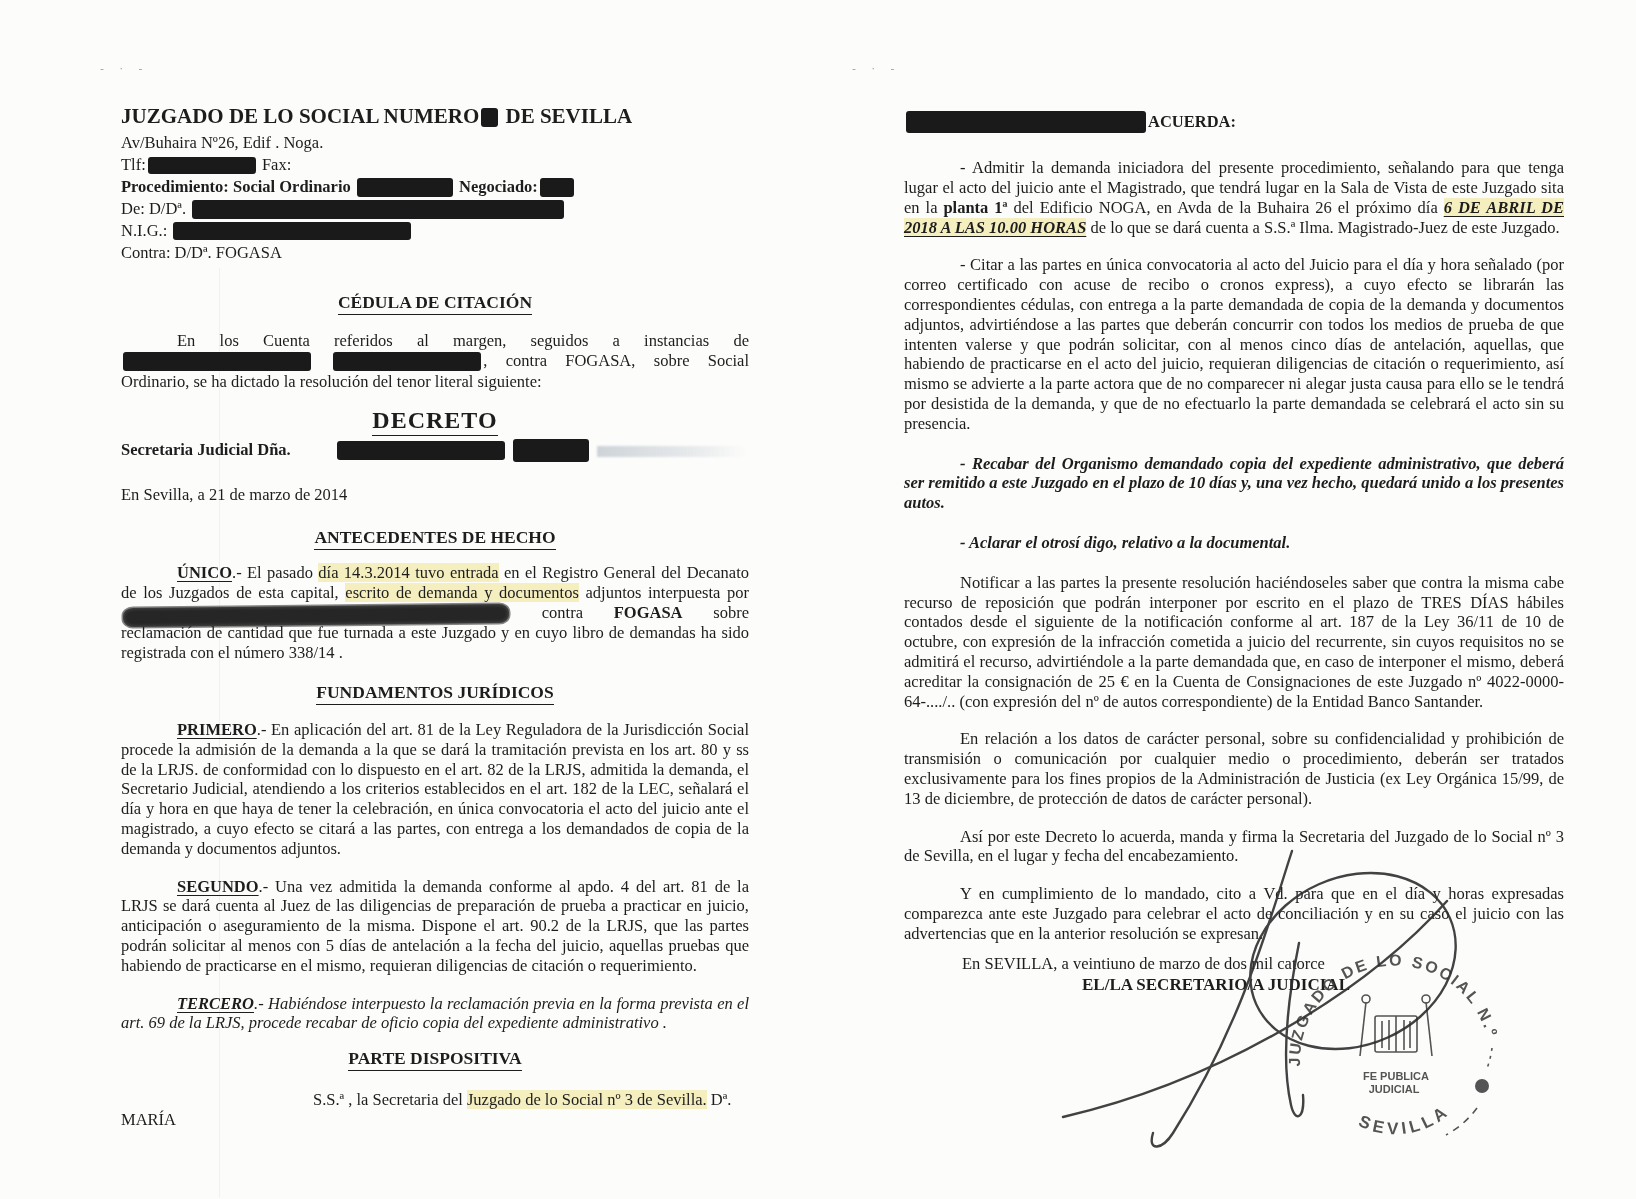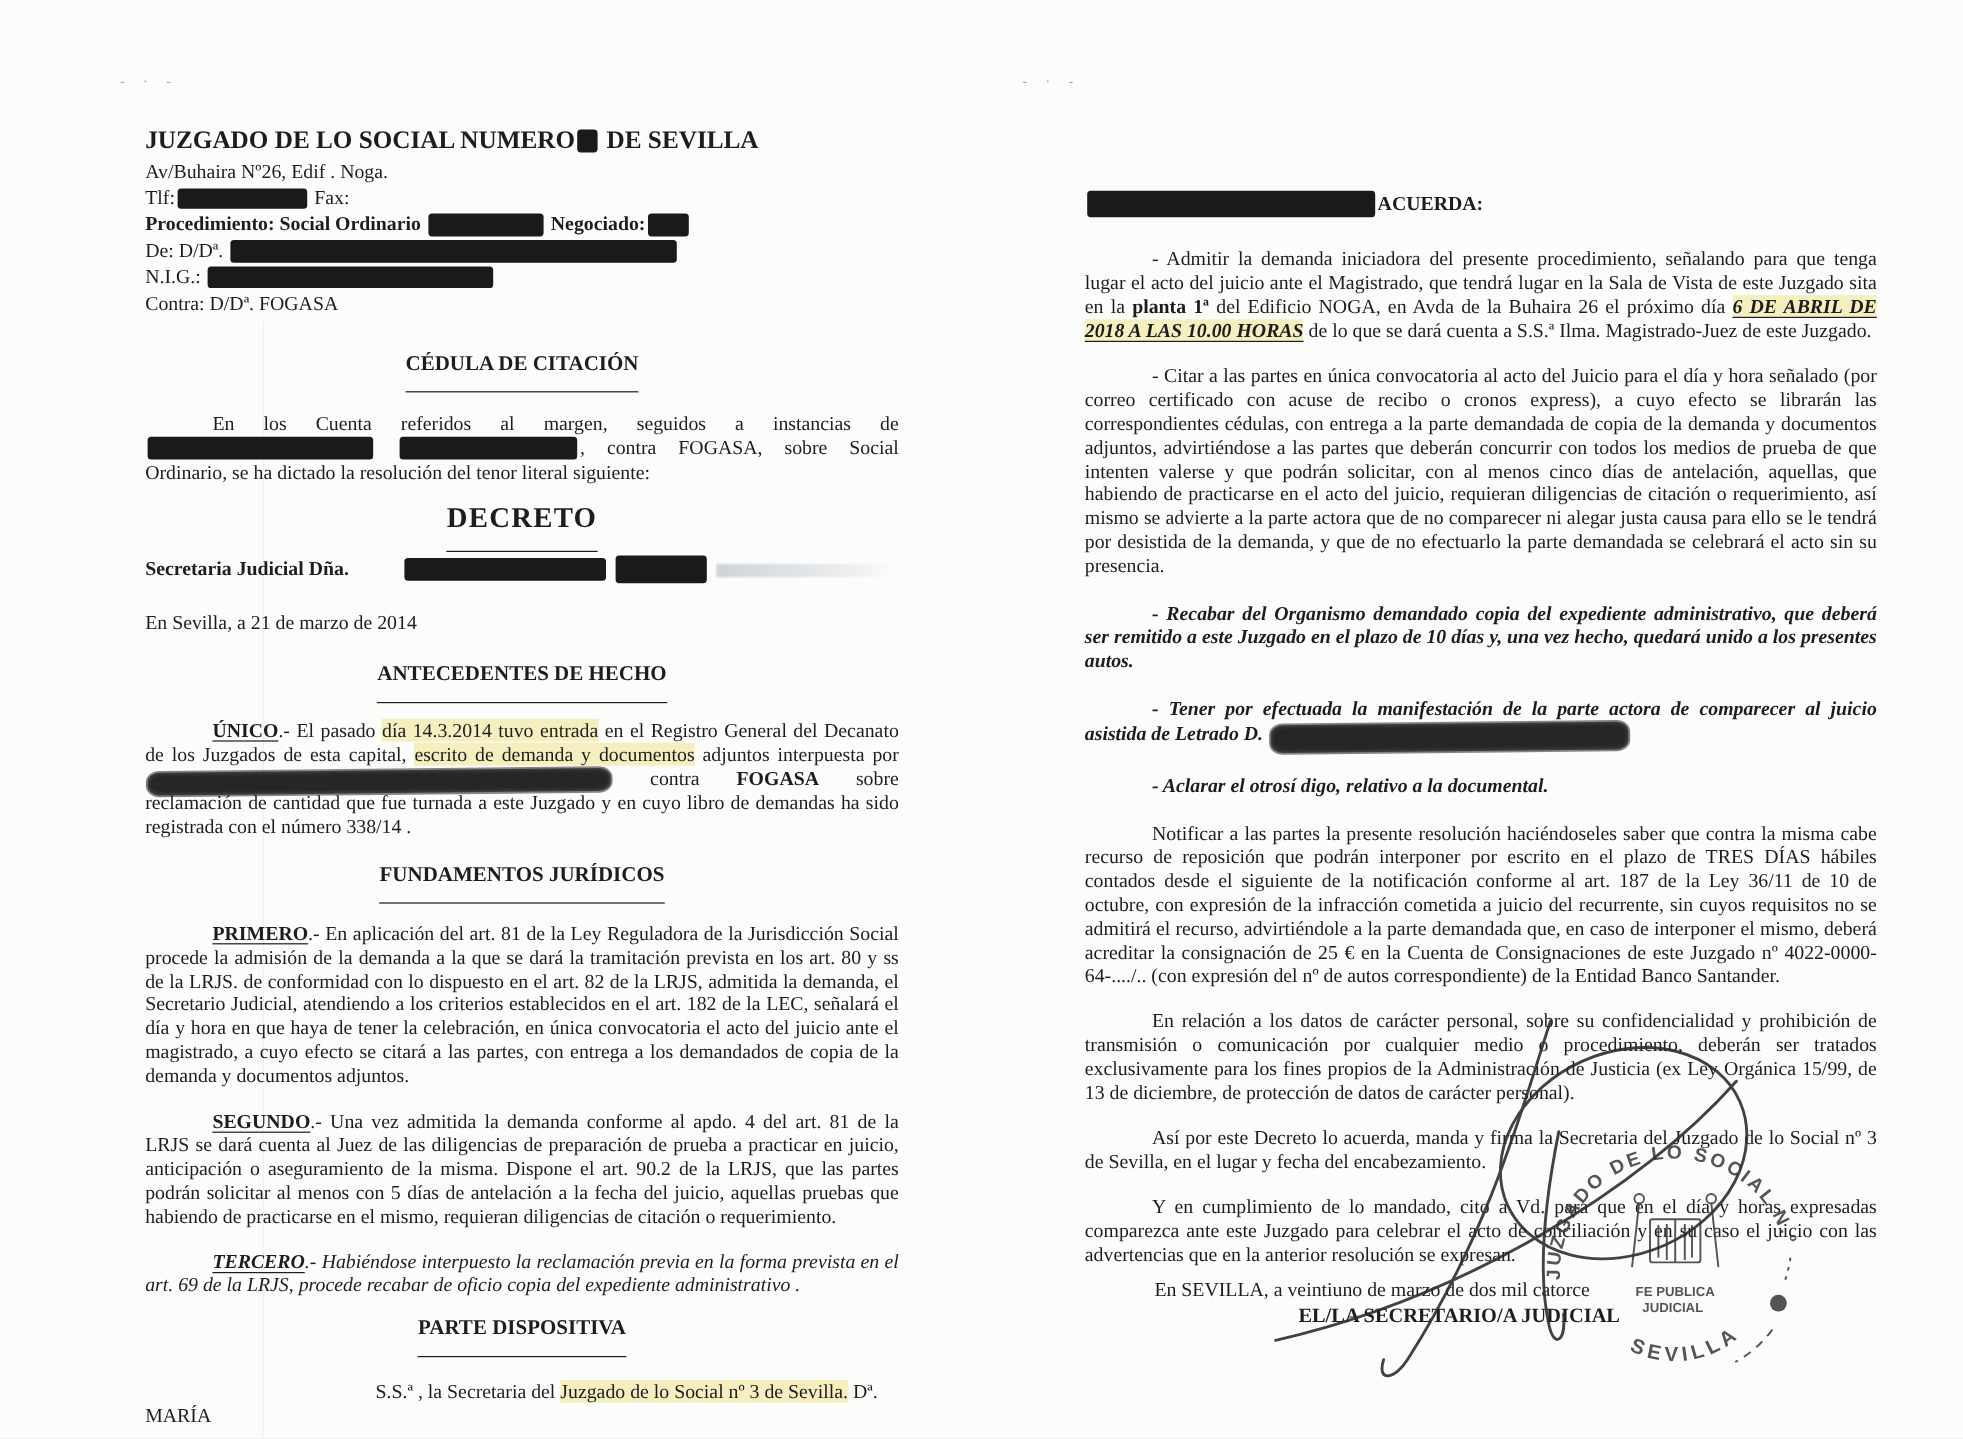--- a/index.html
+++ b/index.html
@@ -13,21 +13,21 @@
   .page-right{left:904px;width:660px;}
 
   p{margin:0 0 18px 0;font-size:16.5px;line-height:19.8px;text-align:justify;}
   .ind{text-indent:56px;}
   .noj{text-align:left;}
 
   .hdrline{font-size:16.5px;line-height:22px;text-align:left;margin:0;}
   .doc-title{font-size:21px;font-weight:700;line-height:26px;margin:0 0 3px 0;text-align:left;}
 
   .hwrap{text-align:center;margin:0 0 16px 0;}
-  .hu{display:inline-block;font-weight:700;border-bottom:1.6px solid #1d1d1d;padding-bottom:13px;}
+  .hu{display:inline-block;font-weight:700;border-bottom:1.6px solid #1d1d1d;padding-bottom:1px;}
   .h-sec{font-size:17.5px;}
   .h-decreto{font-size:24px;letter-spacing:1px;}
 
   .s-b{font-weight:700;}
   .s-i{font-style:italic;}
   .s-u{text-decoration:underline;text-underline-offset:3px;}
   .s-hl{background:rgba(238,224,120,0.45);}
 
   .redact{display:inline-block;background:#1a1a1a;border-radius:3px;vertical-align:middle;margin:0 2px;transform:translateY(-1px);}
   .scribble{background:#262626;border-radius:10px/8px;box-shadow:0 0 0 1.5px rgba(35,35,35,.55), inset 0 0 4px rgba(250,250,250,.25);transform:rotate(-0.6deg) translateY(2px);}
@@ -91,25 +91,24 @@
     <p class="ind"><span class="s-b s-u">SEGUNDO</span><span>.- Una vez admitida la demanda conforme al apdo. 4 del art. 81 de la LRJS se dará cuenta al Juez de las diligencias de preparación de prueba a practicar en juicio, anticipación o aseguramiento de la misma. Dispone el art. 90.2 de la LRJS, que las partes podrán solicitar al menos con 5 días de antelación a la fecha del juicio, aquellas pruebas que habiendo de practicarse en el mismo, requieran diligencias de citación o requerimiento.</span></p>
     <p class="ind" style="margin-bottom:15px;font-style:italic;"><span class="s-b s-u">TERCERO</span><span>.- Habiéndose interpuesto la reclamación previa en la forma prevista en el art. 69 de la LRJS, procede recabar de oficio copia del expediente administrativo .</span></p>
 
     <div class="hwrap" style="margin-bottom:19px;">
       <span class="hu h-sec">PARTE DISPOSITIVA</span>
     </div>
     <p class="ss-line"><span>S.S.ª , la Secretaria del </span><span class="s-hl">Juzgado de lo Social nº 3 de Sevilla.</span><span> Dª. MARÍA</span></p>
   </div>
 
   <div class="page page-right" style="padding-top:112px;">
-    <p class="noj" style="margin-bottom:24px;margin-top:48px;"><span class="redact" style="width: 240px; height: 22px;"></span><span class="s-b">ACUERDA:</span></p>
+    <p class="noj" style="margin-bottom:24px;"><span class="redact" style="width: 240px; height: 22px;"></span><span class="s-b">ACUERDA:</span></p>
     <p class="ind"><span>- Admitir la demanda iniciadora del presente procedimiento, señalando para que tenga lugar el acto del juicio ante el Magistrado, que tendrá lugar en la Sala de Vista  de este Juzgado sita en la </span><span class="s-b">planta 1ª</span><span> del Edificio NOGA, en Avda de la Buhaira  26 el próximo día </span><span class="s-b s-i s-u s-hl">6 DE ABRIL DE 2018 A LAS 10.00 HORAS</span><span>  de lo que se dará cuenta a S.S.ª Ilma. Magistrado-Juez de este Juzgado.</span></p>
     <p class="ind" style="margin-bottom:20px;"><span>- Citar a las partes en única convocatoria al acto del Juicio para el día y hora señalado (por correo certificado con acuse de recibo o cronos express), a cuyo efecto se librarán las correspondientes cédulas, con entrega a la parte demandada de copia de la demanda y documentos adjuntos, advirtiéndose a las partes que deberán concurrir con todos los medios de prueba de que intenten valerse y que podrán solicitar, con al menos cinco días de antelación, aquellas, que habiendo de practicarse en el acto del juicio, requieran diligencias de citación o requerimiento, así mismo se advierte a la parte actora que de no comparecer ni alegar justa causa para ello se le tendrá por desistida de la demanda,  y que de no efectuarlo la parte demandada se celebrará el acto sin su presencia.</span></p>
     <p class="ind" style="margin-bottom:20px;"><span class="s-b s-i">- Recabar del Organismo demandado copia del expediente administrativo, que deberá ser remitido a este Juzgado en el plazo de 10 días y, una vez hecho, quedará unido a los presentes autos.</span></p>
-    <p class="ind" style="margin-bottom:21px;"><span class="s-b s-i">- Tener por efectuada la manifestación de la parte actora  de comparecer al juicio asistida de Letrado D. </span><span class="redact scribble" style="width: 298px; height: 23px;"></span></p>
     <p class="ind" style="margin-bottom:20px;"><span class="s-b s-i">- Aclarar el otrosí digo, relativo a la documental.</span></p>
     <p class="ind"><span>Notificar a las partes la presente resolución haciéndoseles saber que contra la misma cabe recurso de reposición que podrán interponer por escrito en el plazo de TRES DÍAS hábiles contados desde el siguiente de la notificación conforme al art. 187 de la Ley 36/11 de 10 de octubre, con expresión de la infracción cometida a juicio del recurrente, sin cuyos requisitos no se admitirá el recurso, advirtiéndole a la parte demandada que, en caso de interponer el mismo, deberá acreditar la consignación de 25 € en la Cuenta de Consignaciones de este Juzgado nº 4022-0000-64-..../.. (con expresión del nº de autos correspondiente) de la Entidad Banco Santander.</span></p>
     <p class="ind"><span>En relación a los datos de carácter personal, sobre su confidencialidad y prohibición de transmisión o comunicación por cualquier medio o procedimiento, deberán ser tratados exclusivamente para los fines propios de la Administración de Justicia (ex Ley Orgánica 15/99, de 13 de diciembre, de protección de datos de carácter personal).</span></p>
     <p class="ind"><span>Así por este Decreto lo acuerda, manda y firma la Secretaria del Juzgado de lo Social nº 3 de Sevilla, en el lugar y fecha del encabezamiento.</span></p>
     <p class="ind" style="margin-bottom:10px;"><span>Y en cumplimiento de lo mandado, cito a Vd. para que en el día y horas expresadas comparezca ante este Juzgado para celebrar el acto de conciliación y en su caso el juicio con las advertencias que en la anterior resolución se expresan.</span></p>
     <p class="fecha-right">En SEVILLA, a veintiuno de marzo de dos mil catorce</p>
     <div class="firma-right">EL/LA SECRETARIO/A JUDICIAL</div>
   </div>
 
   <svg class="overlay" style="left:1278px;top:928px;" width="236" height="240" viewBox="0 0 236 240">

